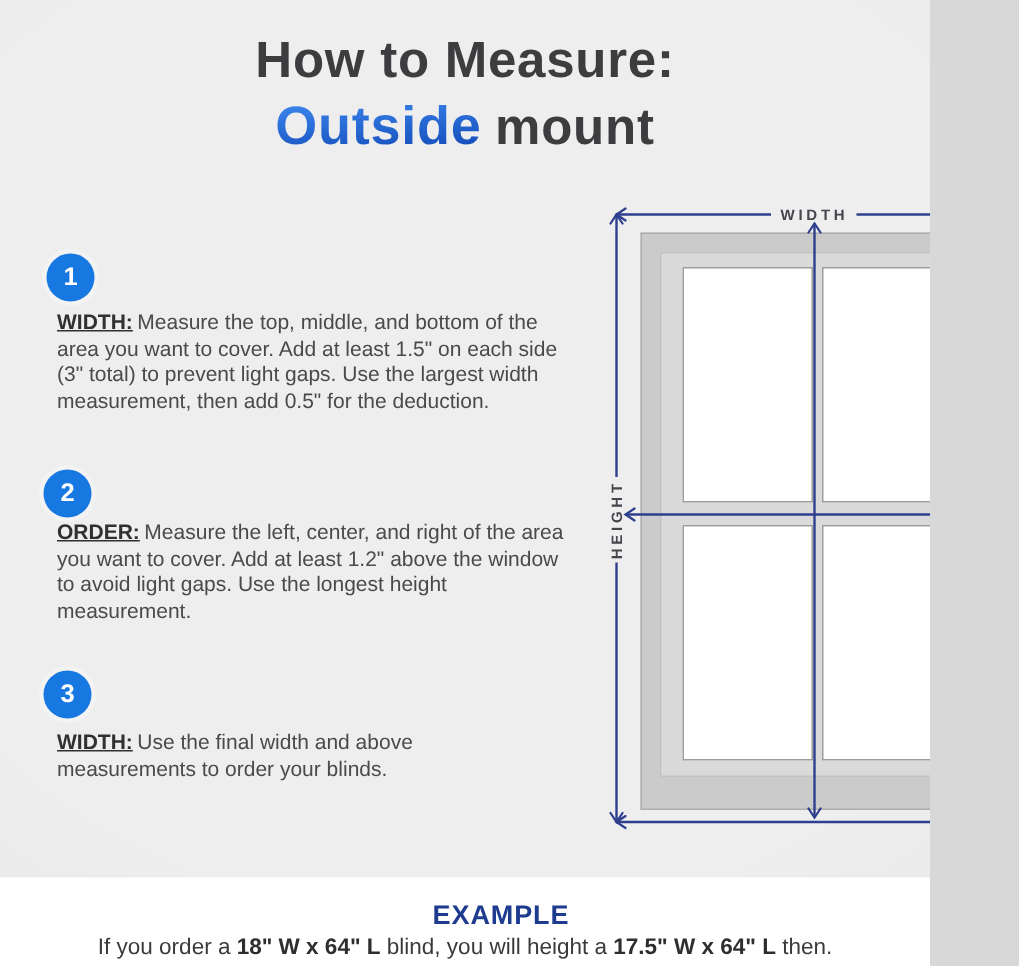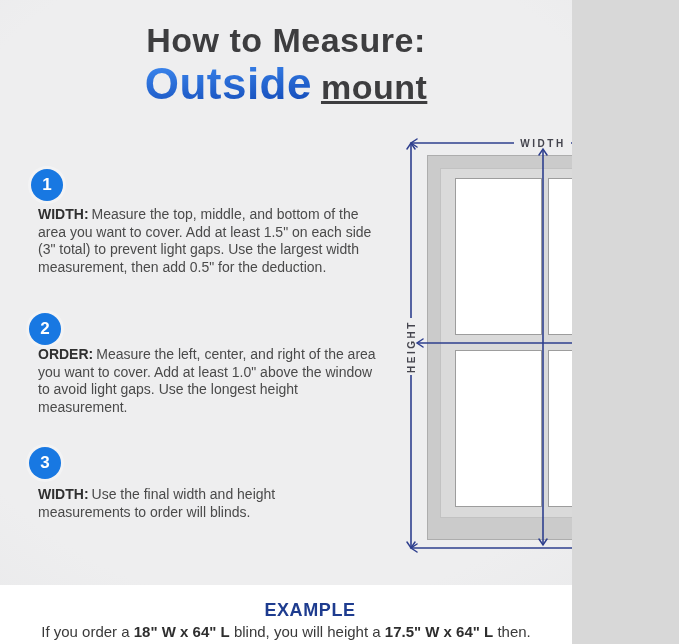--- a/index.html
+++ b/index.html
@@ -1,44 +1,44 @@
 <!DOCTYPE html>
 <html><head>
 <meta charset="utf-8">
 <style>
   html,body{margin:0;padding:0;background:#d8d8d8;}
   .page{
-    position:relative;width:572px;height:644px;overflow:hidden;
+    position:relative;width:620px;height:644px;overflow:hidden;
     font-family:"Liberation Sans",sans-serif;
     background:radial-gradient(120% 95% at 50% 42%, #eeeeef 55%, #e2e3e5 100%);
   }
   
   .title-block{position:absolute;top:21px;left:0;width:100%;text-align:center;}
   .title-line1{font-size:34px;font-weight:700;color:#3d3d3f;letter-spacing:.5px;line-height:38px;}
   .title-line2{margin-top:1px;line-height:48px;}
   .title-highlight{
-    font-size:44px;font-weight:800;letter-spacing:.5px;
+    font-size:36px;font-weight:800;letter-spacing:.5px;
     color:#1a5ad1;
     background:linear-gradient(175deg,#3c87ee 10%,#1148b6 95%);
     -webkit-background-clip:text;background-clip:text;
     -webkit-text-fill-color:transparent;
   }
-  .title-suffix{font-size:34px;font-weight:700;color:#3d3d3f;margin-left:9px;letter-spacing:.5px;text-decoration:underline;}
+  .title-suffix{font-size:34px;font-weight:700;color:#3d3d3f;margin-left:9px;letter-spacing:.5px;}
   
   .badge{
     position:absolute;width:32px;height:32px;border-radius:50%;
     background:#1878e2;color:#fff;font-size:17px;font-weight:700;
     display:flex;align-items:center;justify-content:center;
     box-shadow:0 0 0 3px rgba(255,255,255,.32);
   }
   .badge-1{left:31px;top:169px;}
   .badge-2{left:29px;top:313px;}
   .badge-3{left:29px;top:447px;}
   .step-text{position:absolute;left:38px;color:#4a4a4a;font-size:14px;line-height:17.5px;}
-  .step-text b{color:#303030;font-weight:700;margin-right:3px;}
+  .step-text b{color:#303030;font-weight:700;margin-right:3px;text-decoration:underline;}
   .step-text-1{top:206px;width:338px;}
   .step-text-2{top:346px;width:344px;}
   .step-text-3{top:486px;width:330px;}
   
   .diagram{position:absolute;left:393px;top:128px;width:304px;height:438px;}
   .window-frame{
     position:absolute;left:34px;top:27px;width:236px;height:385px;
     background:#cbcbcb;border:1px solid #adadad;box-sizing:border-box;
   }
   .window-sash{
@@ -69,22 +69,22 @@
   <div class="title-block">
     <div class="title-line1">How to Measure:</div>
     <div class="title-line2"><span class="title-highlight">Outside</span><span class="title-suffix">mount</span></div>
   </div>
 
   <div class="badge badge-1">1</div>
   <div class="badge badge-2">2</div>
   <div class="badge badge-3">3</div>
 
   <div class="step-text step-text-1"><b>WIDTH:</b><span>Measure the top, middle, and bottom of the area you want to cover. Add at least 1.5" on each side (3" total) to prevent light gaps. Use the largest width measurement, then add 0.5" for the deduction.</span></div>
-  <div class="step-text step-text-2"><b>ORDER:</b><span>Measure the left, center, and right of the area you want to cover. Add at least 1.0" above the window to avoid light gaps. Use the longest height measurement.</span></div>
-  <div class="step-text step-text-3"><b>WIDTH:</b><span>Use the final width and height measurements to order will blinds.</span></div>
+  <div class="step-text step-text-2"><b>ORDER:</b><span>Measure the left, center, and right of the area you want to cover. Add at least 1.2" above the window to avoid light gaps. Use the longest height measurement.</span></div>
+  <div class="step-text step-text-3"><b>WIDTH:</b><span>Use the final width and above measurements to order your blinds.</span></div>
 
   <div class="diagram">
     <div class="window-frame">
       <div class="window-sash">
         <div class="pane-grid">
           <div class="pane"></div>
           <div class="pane"></div>
           <div class="pane"></div>
           <div class="pane"></div>
         </div>

